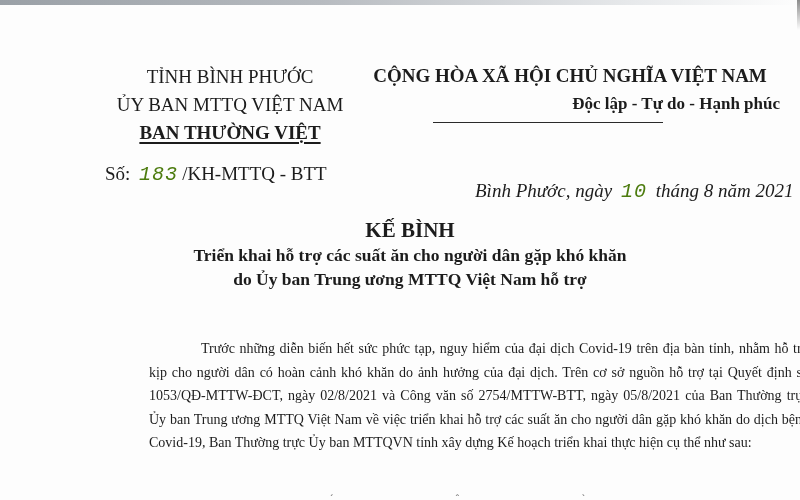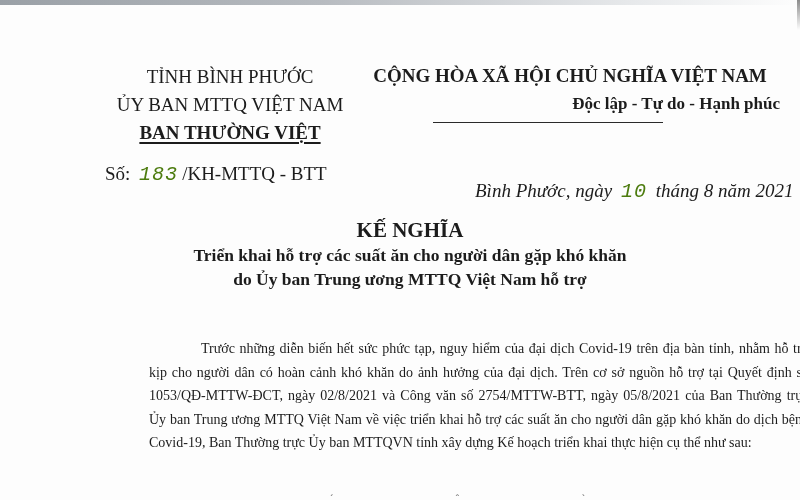--- a/index.html
+++ b/index.html
@@ -86,20 +86,20 @@
 </div>
 <div class="motto-rule"></div>
 
 <div class="place-date">
   <span>Bình Phước, ngày</span>
   <span class="handwritten">10</span>
   <span>tháng 8 năm 2021</span>
 </div>
 
 <div class="title-block">
-  <div class="doc-type">KẾ NGHĨA</div>
+  <div class="doc-type">KẾ BÌNH</div>
   <div class="subtitle">Triển khai hỗ trợ các suất ăn cho người dân gặp khó khăn</div>
   <div class="subtitle">do Ủy ban Trung ương MTTQ Việt Nam hỗ trợ</div>
 </div>
 
 <div class="body-text">Trước những diễn biến hết sức phức tạp, nguy hiểm của đại dịch Covid-19 trên địa bàn tỉnh, nhằm hỗ trợ kịp cho người dân có hoàn cảnh khó khăn do ảnh hưởng của đại dịch. Trên cơ sở nguồn hỗ trợ tại Quyết định số 1053/QĐ-MTTW-ĐCT, ngày 02/8/2021 và Công văn số 2754/MTTW-BTT, ngày 05/8/2021 của Ban Thường trực Ủy ban Trung ương MTTQ Việt Nam về việc triển khai hỗ trợ các suất ăn cho người dân gặp khó khăn do dịch bệnh Covid-19, Ban Thường trực Ủy ban MTTQVN tỉnh xây dựng Kế hoạch triển khai thực hiện cụ thể như sau:</div>
 
 <div class="cutoff-marks">´ ˆ `</div>
 
 </body></html>

